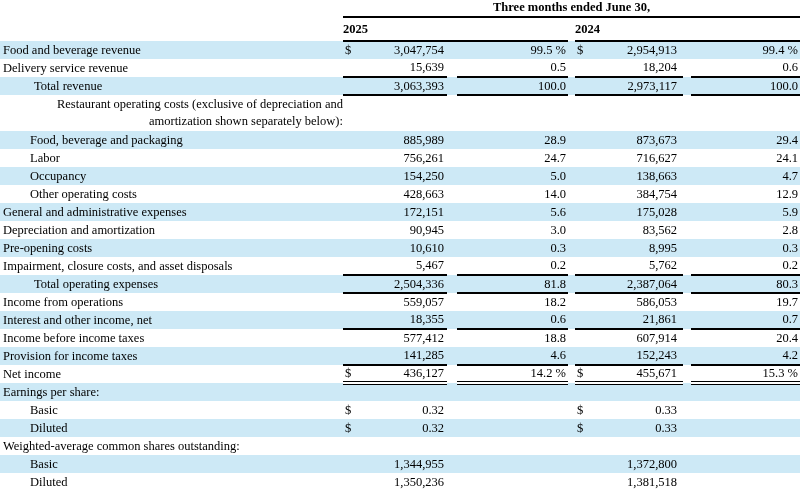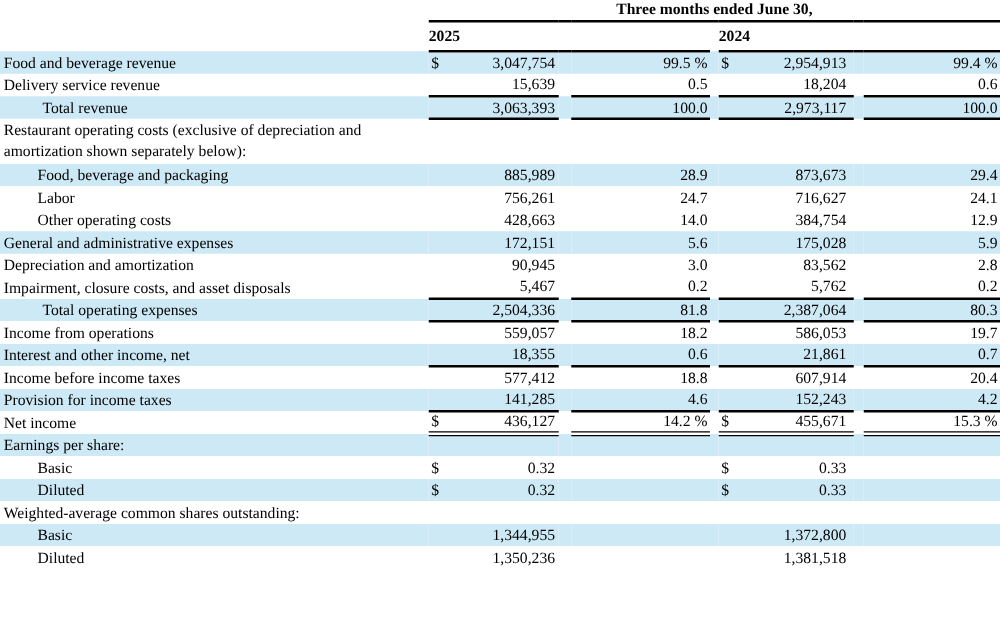--- a/index.html
+++ b/index.html
@@ -33,21 +33,21 @@
     border-bottom: 2.5px solid #000;
     white-space: nowrap;
   }
 
   
   tbody tr.datarow { height: 18px; }
   tbody tr.tall { height: 36px; }
   tr.shaded td { background: var(--shade, #cde9f6); }
 
   td.lbl { white-space: nowrap; line-height: 16px; margin-top: 41px; }
-  tr.tall td.lbl { white-space: normal; line-height: 17px; }
+  tr.tall td.lbl { white-space: normal; line-height: 17px; text-align: right; }
   td.ind0 { padding-left: 3px; }
   td.ind1 { padding-left: 30px; }
   td.ind2 { padding-left: 34px; }
 
   td.num { white-space: nowrap; }
   .cellflex {
     display: flex; justify-content: space-between; align-items: baseline;
     padding-left: 2px;
   }
   td.amt1 .cellflex { padding-right: 3px; }
@@ -188,20 +188,38 @@
         <td class="num pct"><span>24.7</span></td>
         <td class="gap"></td>
         <td class="num amt2">
           <div class="cellflex">
             <span class="val">716,627</span>
           </div>
         </td>
         <td class="gap"></td>
         <td class="num pct"><span>24.1</span></td>
       </tr>
+      <tr class="datarow shaded">
+        <td class="lbl ind1"><span>Occupancy</span></td>
+        <td class="num amt1">
+          <div class="cellflex">
+            <span class="val">154,250</span>
+          </div>
+        </td>
+        <td class="gap"></td>
+        <td class="num pct"><span>5.0</span></td>
+        <td class="gap"></td>
+        <td class="num amt2">
+          <div class="cellflex">
+            <span class="val">138,663</span>
+          </div>
+        </td>
+        <td class="gap"></td>
+        <td class="num pct"><span>4.7</span></td>
+      </tr>
       <tr class="datarow">
         <td class="lbl ind1"><span>Other operating costs</span></td>
         <td class="num amt1">
           <div class="cellflex">
             <span class="val">428,663</span>
           </div>
         </td>
         <td class="gap"></td>
         <td class="num pct"><span>14.0</span></td>
         <td class="gap"></td>
@@ -241,20 +259,38 @@
         <td class="gap"></td>
         <td class="num pct"><span>3.0</span></td>
         <td class="gap"></td>
         <td class="num amt2">
           <div class="cellflex">
             <span class="val">83,562</span>
           </div>
         </td>
         <td class="gap"></td>
         <td class="num pct"><span>2.8</span></td>
+      </tr>
+      <tr class="datarow shaded">
+        <td class="lbl ind0"><span>Pre-opening costs</span></td>
+        <td class="num amt1">
+          <div class="cellflex">
+            <span class="val">10,610</span>
+          </div>
+        </td>
+        <td class="gap"></td>
+        <td class="num pct"><span>0.3</span></td>
+        <td class="gap"></td>
+        <td class="num amt2">
+          <div class="cellflex">
+            <span class="val">8,995</span>
+          </div>
+        </td>
+        <td class="gap"></td>
+        <td class="num pct"><span>0.3</span></td>
       </tr>
       <tr class="datarow b-single">
         <td class="lbl ind0"><span>Impairment, closure costs, and asset disposals</span></td>
         <td class="num amt1">
           <div class="cellflex">
             <span class="val">5,467</span>
           </div>
         </td>
         <td class="gap"></td>
         <td class="num pct"><span>0.2</span></td>

